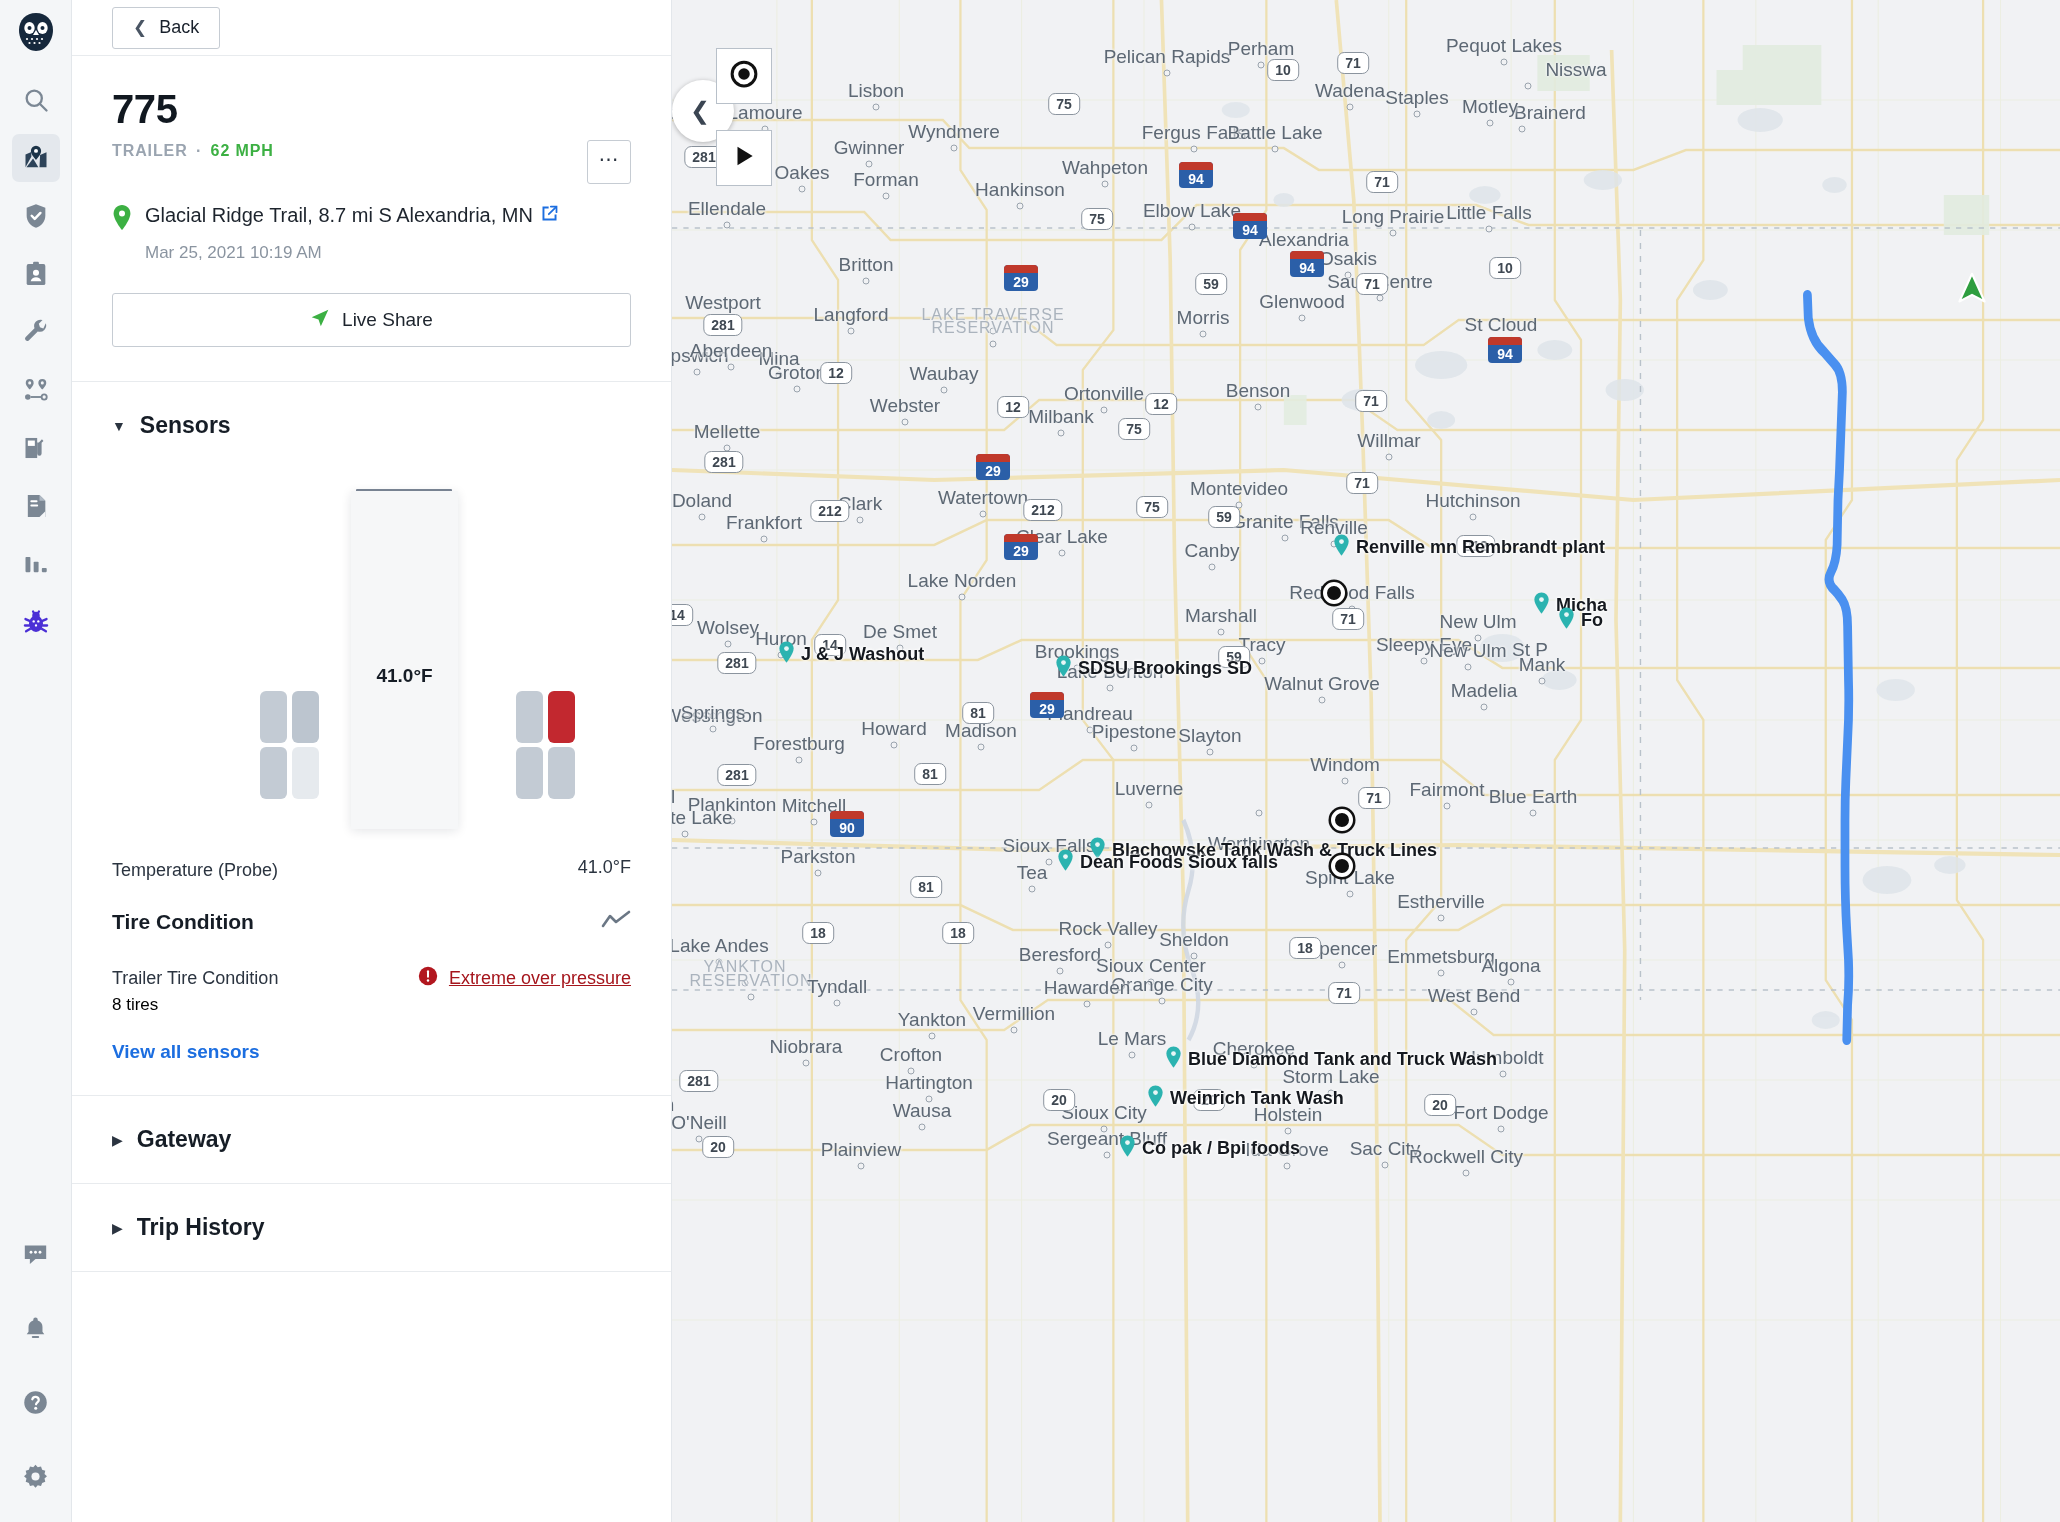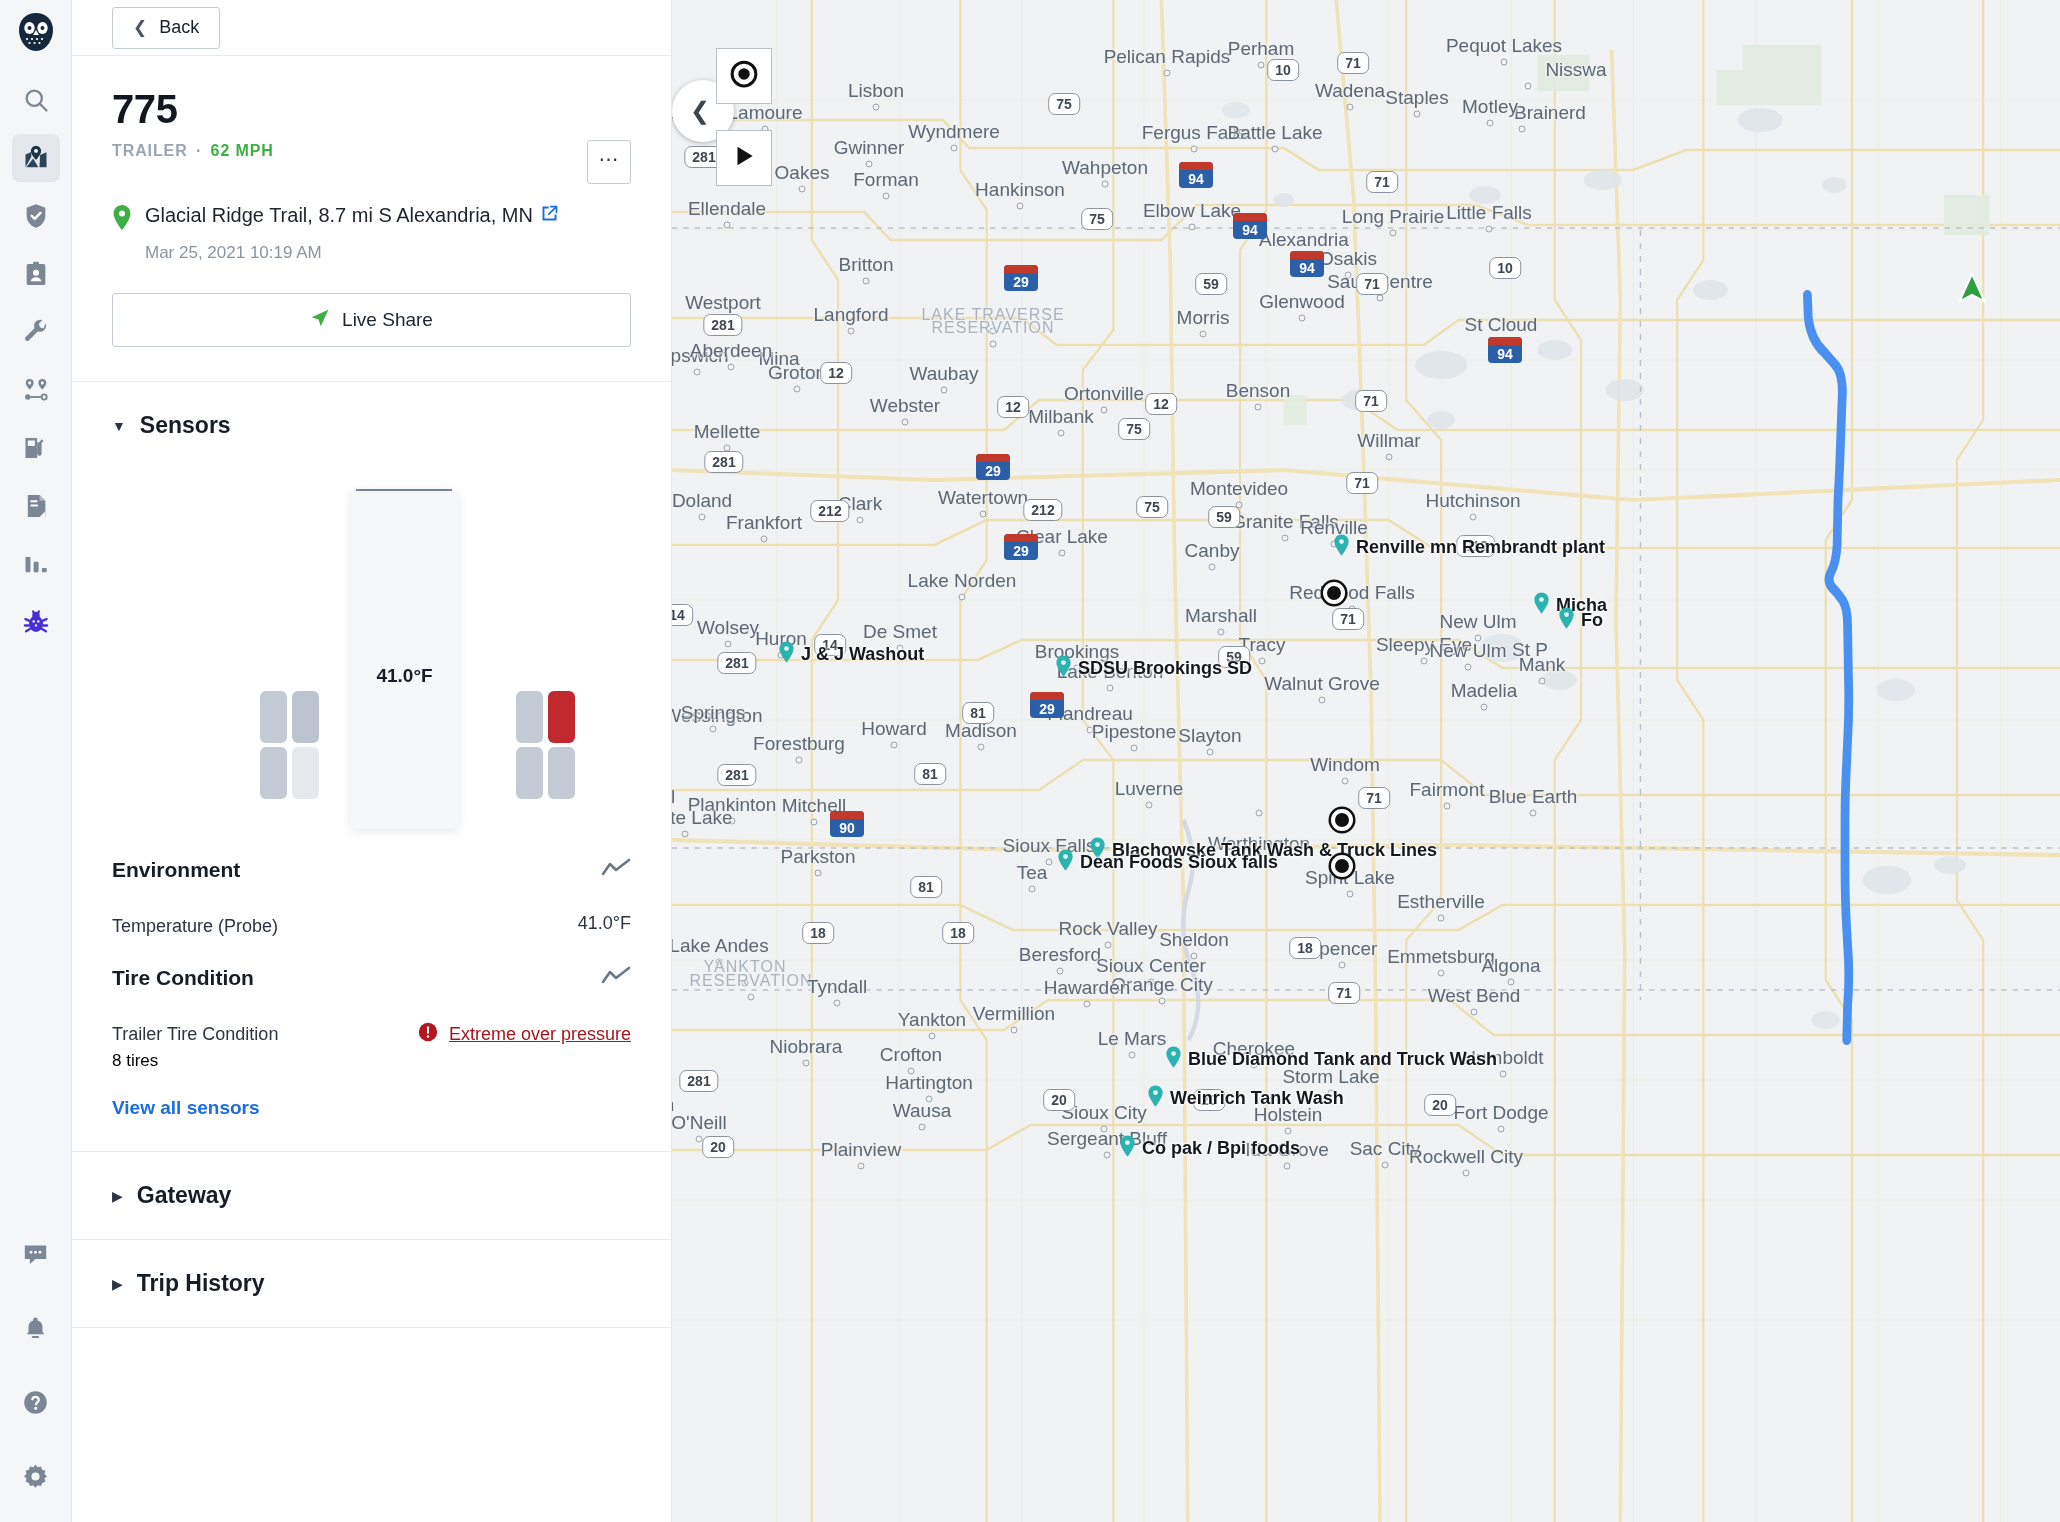--- a/index.html
+++ b/index.html
@@ -477,28 +477,20 @@
           <div class="tire" style="left:148px; top:268px;"></div>
           <div class="tire pale" style="left:180px; top:268px;"></div>
 
           <div class="tire" style="left:404px; top:212px;"></div>
           <div class="tire red" style="left:436px; top:212px;"></div>
           <div class="tire" style="left:404px; top:268px;"></div>
           <div class="tire" style="left:436px; top:268px;"></div>
         </div>
 
         <div class="metric-group">
-          <div class="metric-head">
-            <span class="metric-head-title">Environment</span>
-            <span>
-              <svg width="30" height="22" viewBox="0 0 30 22" fill="none" stroke="#6b7785" stroke-width="2.6" stroke-linecap="round" stroke-linejoin="round">
-                <polyline points="2,17 9,7 15,13 28,3"></polyline>
-              </svg>
-            </span>
-          </div>
           <div class="metric-row">
             <span class="metric-label">Temperature (Probe)</span>
             <span class="metric-value">41.0°F</span>
           </div>
         </div>
 
         <div class="metric-group" style="margin-top:24px">
           <div class="metric-head">
             <span class="metric-head-title">Tire Condition</span>
             <span>

